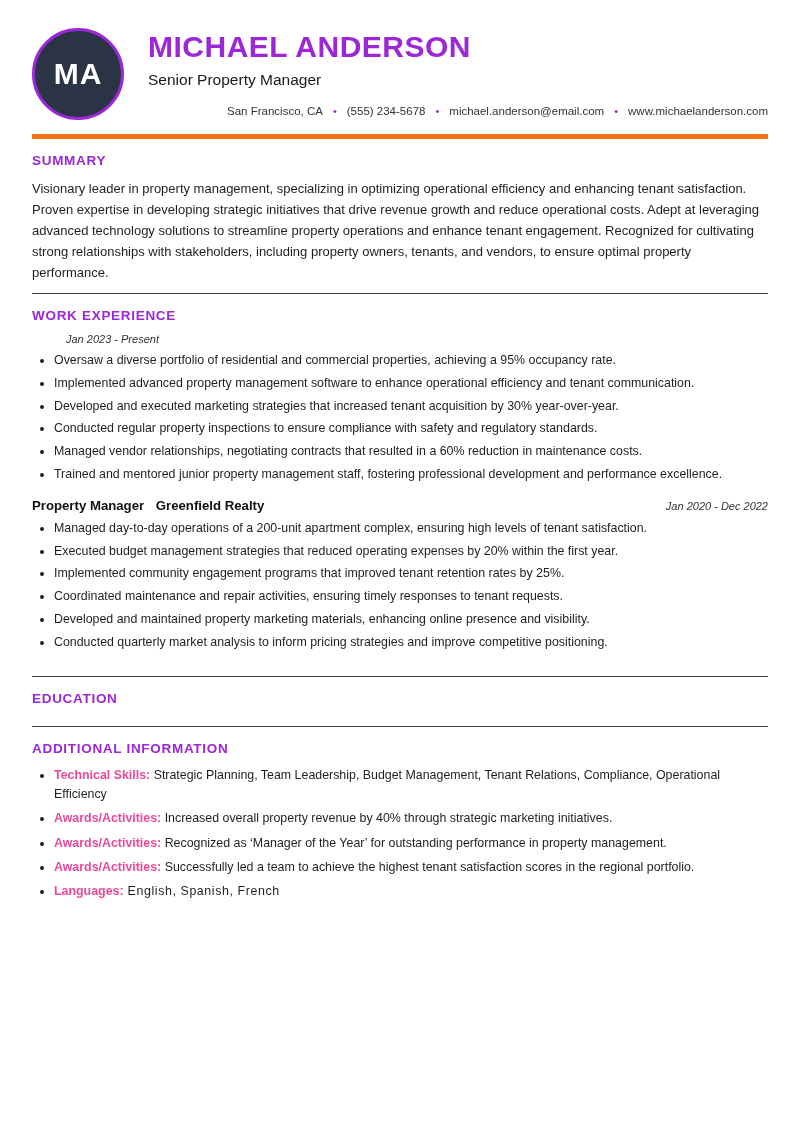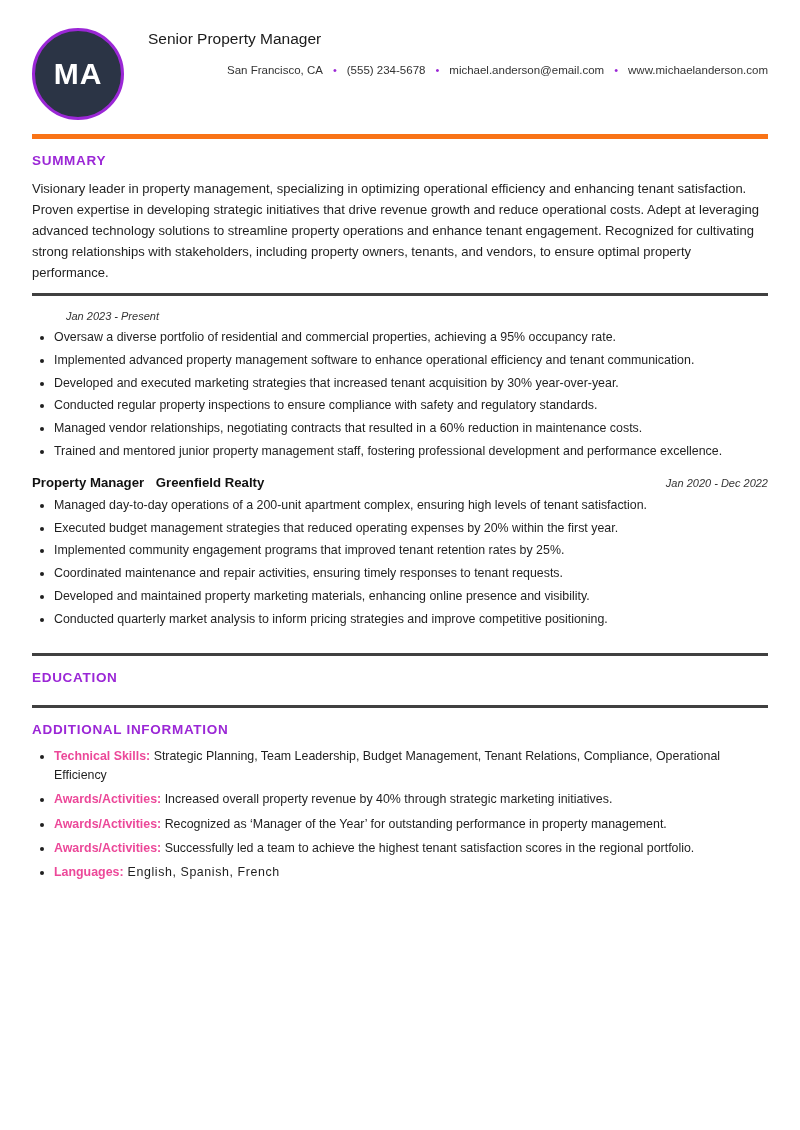--- a/index.html
+++ b/index.html
@@ -74,21 +74,21 @@
     gap: 0;
   }
   .contact-item { white-space: nowrap; }
   .contact-sep {
     color: #9b27d6;
     padding: 0 10px;
     font-size: 11px;
   }
 
   
-  .section { padding: 14px 0 10px 0; border-bottom: 3px solid #404040; }
+  .section { padding: 14px 0 10px 0; border-bottom: 1px solid #404040; }
   .section.last { border-bottom: none; }
   .section-title {
     color: #9b27d6;
     font-size: 13.5px;
     font-weight: bold;
     letter-spacing: 0.7px;
     margin: 0 0 10px 0;
     text-transform: uppercase;
   }
   .summary-text {
@@ -165,39 +165,41 @@
 </head>
 <body>
 
 <div class="page">
 
   <div class="header">
     <div class="avatar-wrap">
       <div class="avatar">MA</div>
     </div>
     <div class="head-main">
+      <h1 class="name">MICHAEL ANDERSON</h1>
       <div class="title">Senior Property Manager</div>
       <div class="contact-row">
         <span class="contact-item">San Francisco, CA</span>
         <span class="contact-sep">•</span>
         <span class="contact-item">(555) 234-5678</span>
         <span class="contact-sep">•</span>
         <span class="contact-item">michael.anderson@email.com</span>
         <span class="contact-sep">•</span>
         <span class="contact-item">www.michaelanderson.com</span>
       </div>
     </div>
   </div>
 
   <div class="section">
     <div class="section-title">SUMMARY</div>
     <p class="summary-text">Visionary leader in property management, specializing in optimizing operational efficiency and enhancing tenant satisfaction. Proven expertise in developing strategic initiatives that drive revenue growth and reduce operational costs. Adept at leveraging advanced technology solutions to streamline property operations and enhance tenant engagement. Recognized for cultivating strong relationships with stakeholders, including property owners, tenants, and vendors, to ensure optimal property performance.</p>
   </div>
 
   <div class="section">
+    <div class="section-title">WORK EXPERIENCE</div>
 
     <div class="job">
       <div class="job-head">
         <div class="job-date">Jan 2023 - Present</div>
       </div>
       <ul class="bullets">
         <li>Oversaw a diverse portfolio of residential and commercial properties, achieving a 95% occupancy rate.</li>
         <li>Implemented advanced property management software to enhance operational efficiency and tenant communication.</li>
         <li>Developed and executed marketing strategies that increased tenant acquisition by 30% year-over-year.</li>
         <li>Conducted regular property inspections to ensure compliance with safety and regulatory standards.</li>

